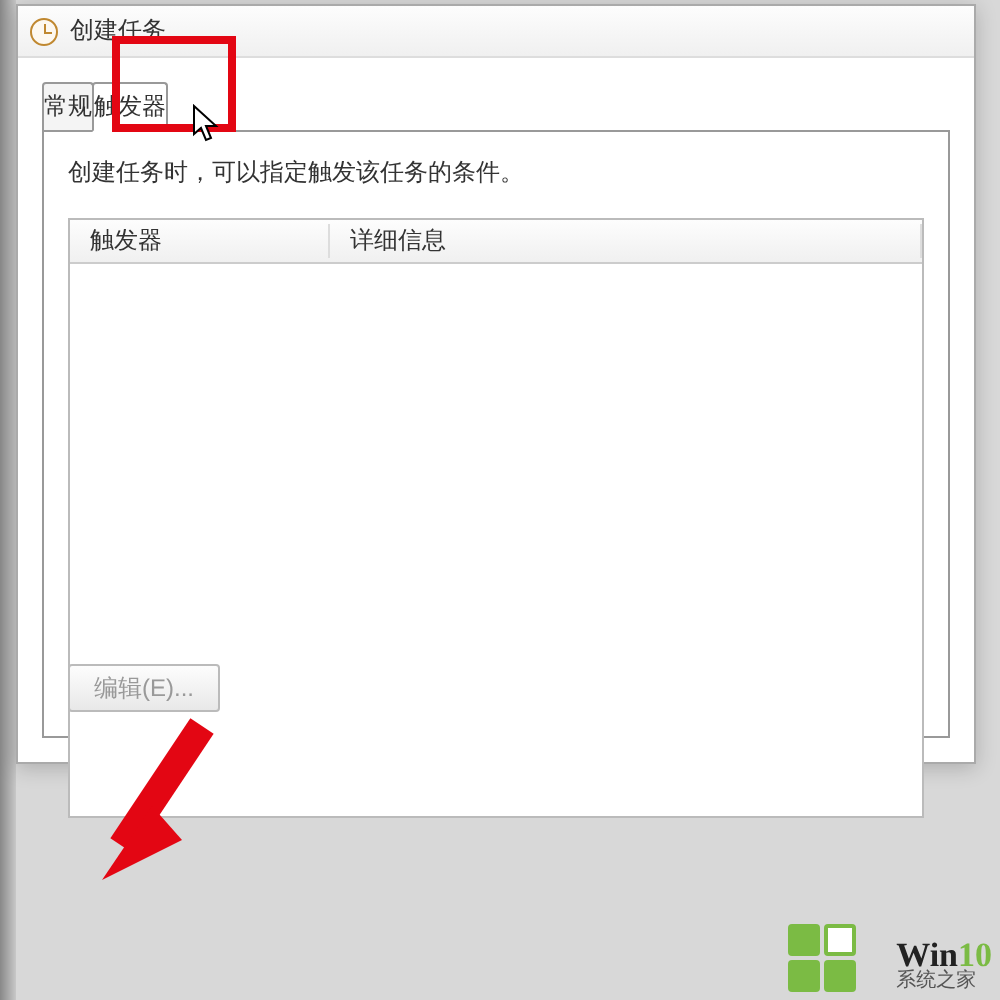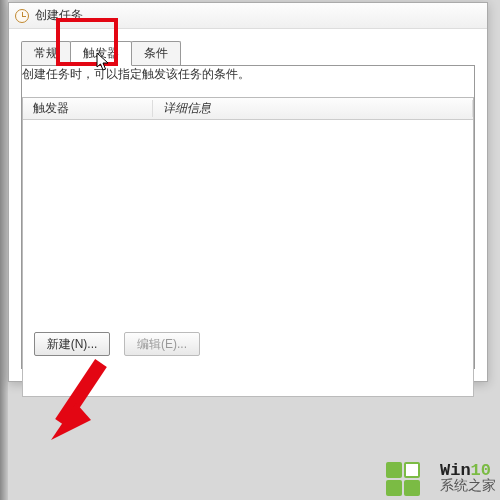--- a/index.html
+++ b/index.html
@@ -63,38 +63,39 @@
       display: flex;
       align-items: flex-end;
       height: 24px;
       position: relative;
       z-index: 2;
     }
     .tab {
       border: 1px solid #999;
       border-bottom: none;
       background: #f4f4f4;
-      padding: 3px 12px;
+      padding: 3px 0;
       font-size: 12px;
       margin-right: -1px;
       cursor: pointer;
       color: #333;
       position: relative;
       border-radius: 2px 2px 0 0;
     }
     .tab.active {
       background: #fff;
       border-bottom: 1px solid #fff;
       margin-bottom: -1px;
       z-index: 3;
     }
     .tab-panel {
       border: 1px solid #999;
       background: #fff;
       height: calc(100% - 24px);
+      padding: 12px;
       position: relative;
     }
     .description {
       color: #333;
       font-size: 12px;
       margin-bottom: 14px;
     }
     .table-container {
       border: 1px solid #bbb;
       background: #fff;
@@ -107,21 +108,21 @@
       height: 22px;
       align-items: center;
     }
     .th {
       padding: 0 10px;
       font-size: 12px;
       color: #333;
       border-right: 1px solid #ddd;
     }
     .th.col1 { width: 130px; }
-    .th.col2 { flex: 1; font-style: italic; }
+    .th.col2 { flex: 1; }
     .button-row {
       position: absolute;
       bottom: 12px;
       left: 12px;
       display: flex;
       gap: 14px;
     }
     .btn {
       width: 76px;
       height: 24px;
@@ -159,23 +160,23 @@
       top: 358px;
       left: 46px;
       z-index: 55;
       pointer-events: none;
     }
     .watermark {
       position: absolute;
       bottom: 4px;
       right: 4px;
       display: flex;
-      align-items: flex-start;
+      align-items: flex-end;
       z-index: 100;
-      font-family: Liberation Mono, monospace;
+      font-family: Liberation Serif, serif;
       gap: 16px;
     }
     .wm-logo {
       display: grid;
       grid-template-columns: 16px 16px;
       grid-template-rows: 16px 16px;
       gap: 2px;
       margin-right: 4px;
       transform: rotate(0deg);
     }
@@ -188,21 +189,21 @@
     .wm-text {
       line-height: 1;
     }
     .wm-text .l1 {
       font-size: 17px;
       font-weight: bold;
       color: #222;
     }
     .wm-text .l1 .g { color: #7bbb44; }
     .wm-text .l2 {
-      font-size: 14px;
+      font-size: 10px;
       color: #555;
     }
     .left-shadow {
       position: absolute;
       top: 0; left: 0;
       width: 8px;
       height: 500px;
       background: linear-gradient(to right, #888, #c8c8c8);
     }
   </style>
@@ -214,35 +215,33 @@
 <div class="window">
   <div class="title-bar">
     <span class="clock-icon"></span>
     <span class="title-text">创建任务</span>
   </div>
 
   <div class="content-area">
     <div class="tabs">
       <div class="tab">常规</div>
       <div class="tab active">触发器</div>
-      <div class="tab">条件</div>
     </div>
 
     <div class="tab-panel">
       <div class="description">创建任务时，可以指定触发该任务的条件。</div>
 
       <div class="table-container">
         <div class="table-header">
           <div class="th col1">触发器</div>
           <div class="th col2">详细信息</div>
         </div>
       </div>
 
       <div class="button-row">
-        <button class="btn">新建(N)...</button>
         <button class="btn" disabled="">编辑(E)...</button>
       </div>
     </div>
   </div>
 </div>
 
 <div class="highlight-tab"></div>
 
 <svg class="cursor" width="18" height="22">
   <path d="M1 1 L1 15 L4.5 12 L7 18 L9.5 17 L7 11 L12 11 Z" fill="#fff" stroke="#000" stroke-width="1"></path>

